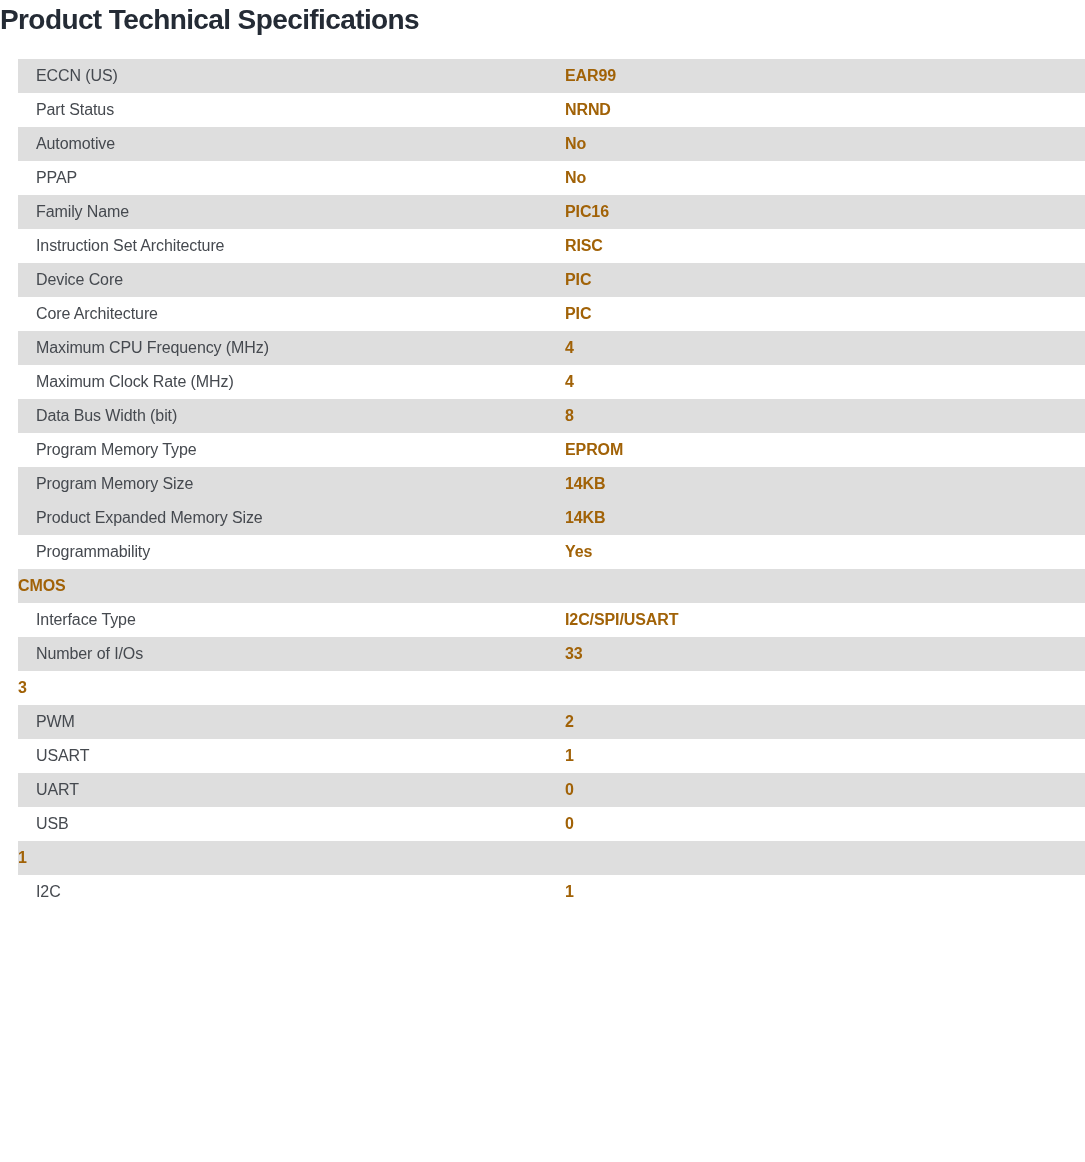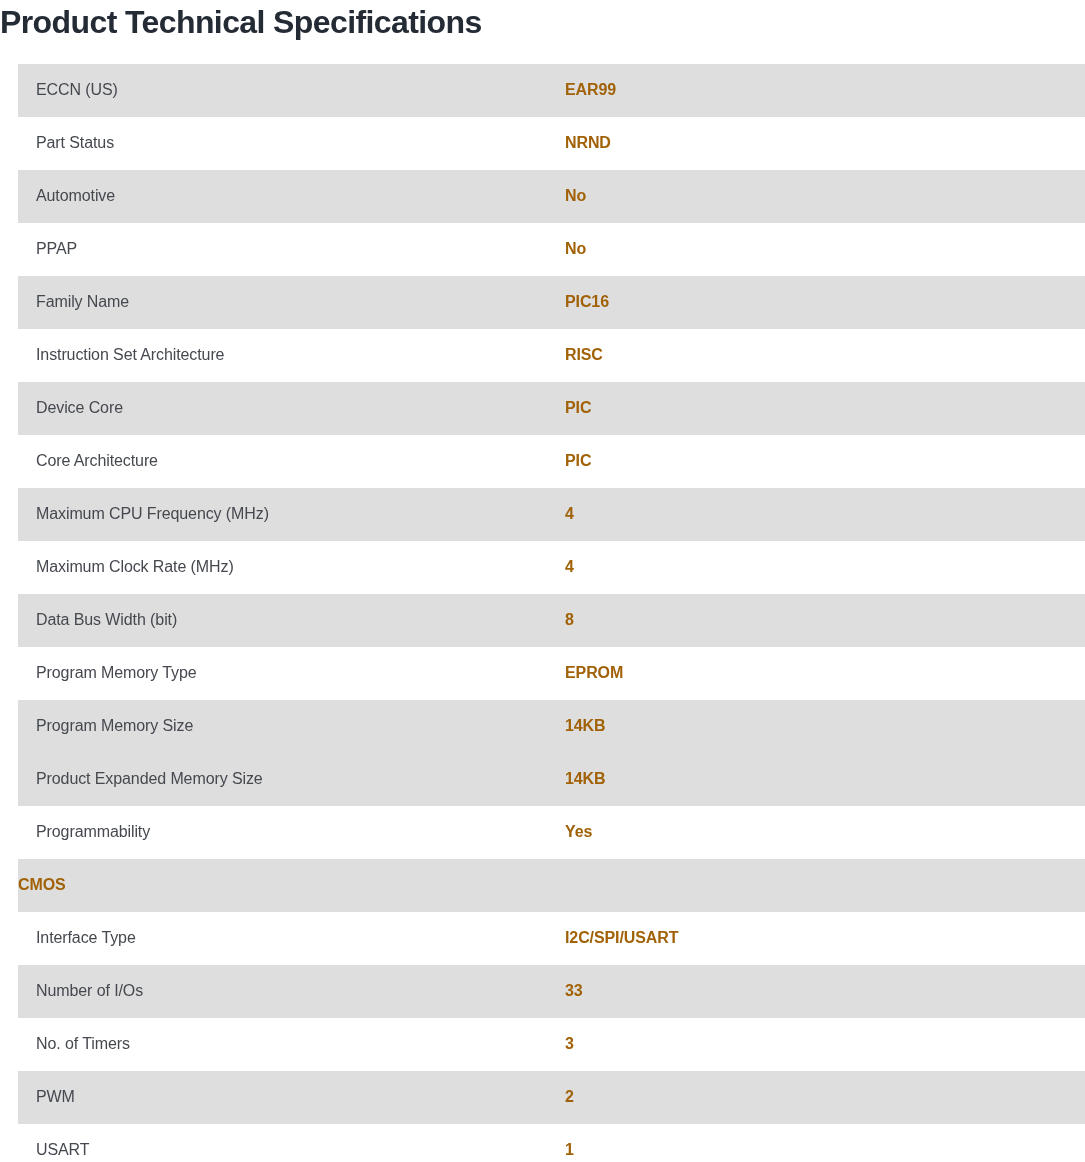--- a/index.html
+++ b/index.html
@@ -5,34 +5,34 @@
   * { margin: 0; padding: 0; box-sizing: border-box; }
   html, body {
     width: 1085px;
     height: 1162px;
     background: #ffffff;
     overflow: hidden;
     font-family: "Liberation Sans", sans-serif;
   }
   .page-title {
     margin: 4px 0 0 0;
-    font-size: 32px;
+    font-size: 28px;
     font-weight: 700;
     letter-spacing: -0.6px;
     color: #242b35;
     line-height: 1.15;
   }
   .spec-table {
     margin-left: 18px;
     margin-top: 23px;
   }
   .spec-row {
     display: flex;
     align-items: center;
-    height: 53px;
+    height: 34px;
     background: #ffffff;
   }
   .spec-row.alt {
     background: #dedede;
   }
   .spec-label {
     flex: 0 0 547px;
     padding-left: 18px;
     font-size: 16px;
     color: #45494f;
@@ -119,21 +119,20 @@
     </div>
     <div class="spec-row">
       <div class="spec-label">Interface Type</div>
       <div class="spec-value">I2C/SPI/USART</div>
     </div>
     <div class="spec-row alt">
       <div class="spec-label">Number of I/Os</div>
       <div class="spec-value">33</div>
     </div>
     <div class="spec-row">
-      <div class="spec-label">No. of Timers</div>
       <div class="spec-value">3</div>
     </div>
     <div class="spec-row alt">
       <div class="spec-label">PWM</div>
       <div class="spec-value">2</div>
     </div>
     <div class="spec-row">
       <div class="spec-label">USART</div>
       <div class="spec-value">1</div>
     </div>

